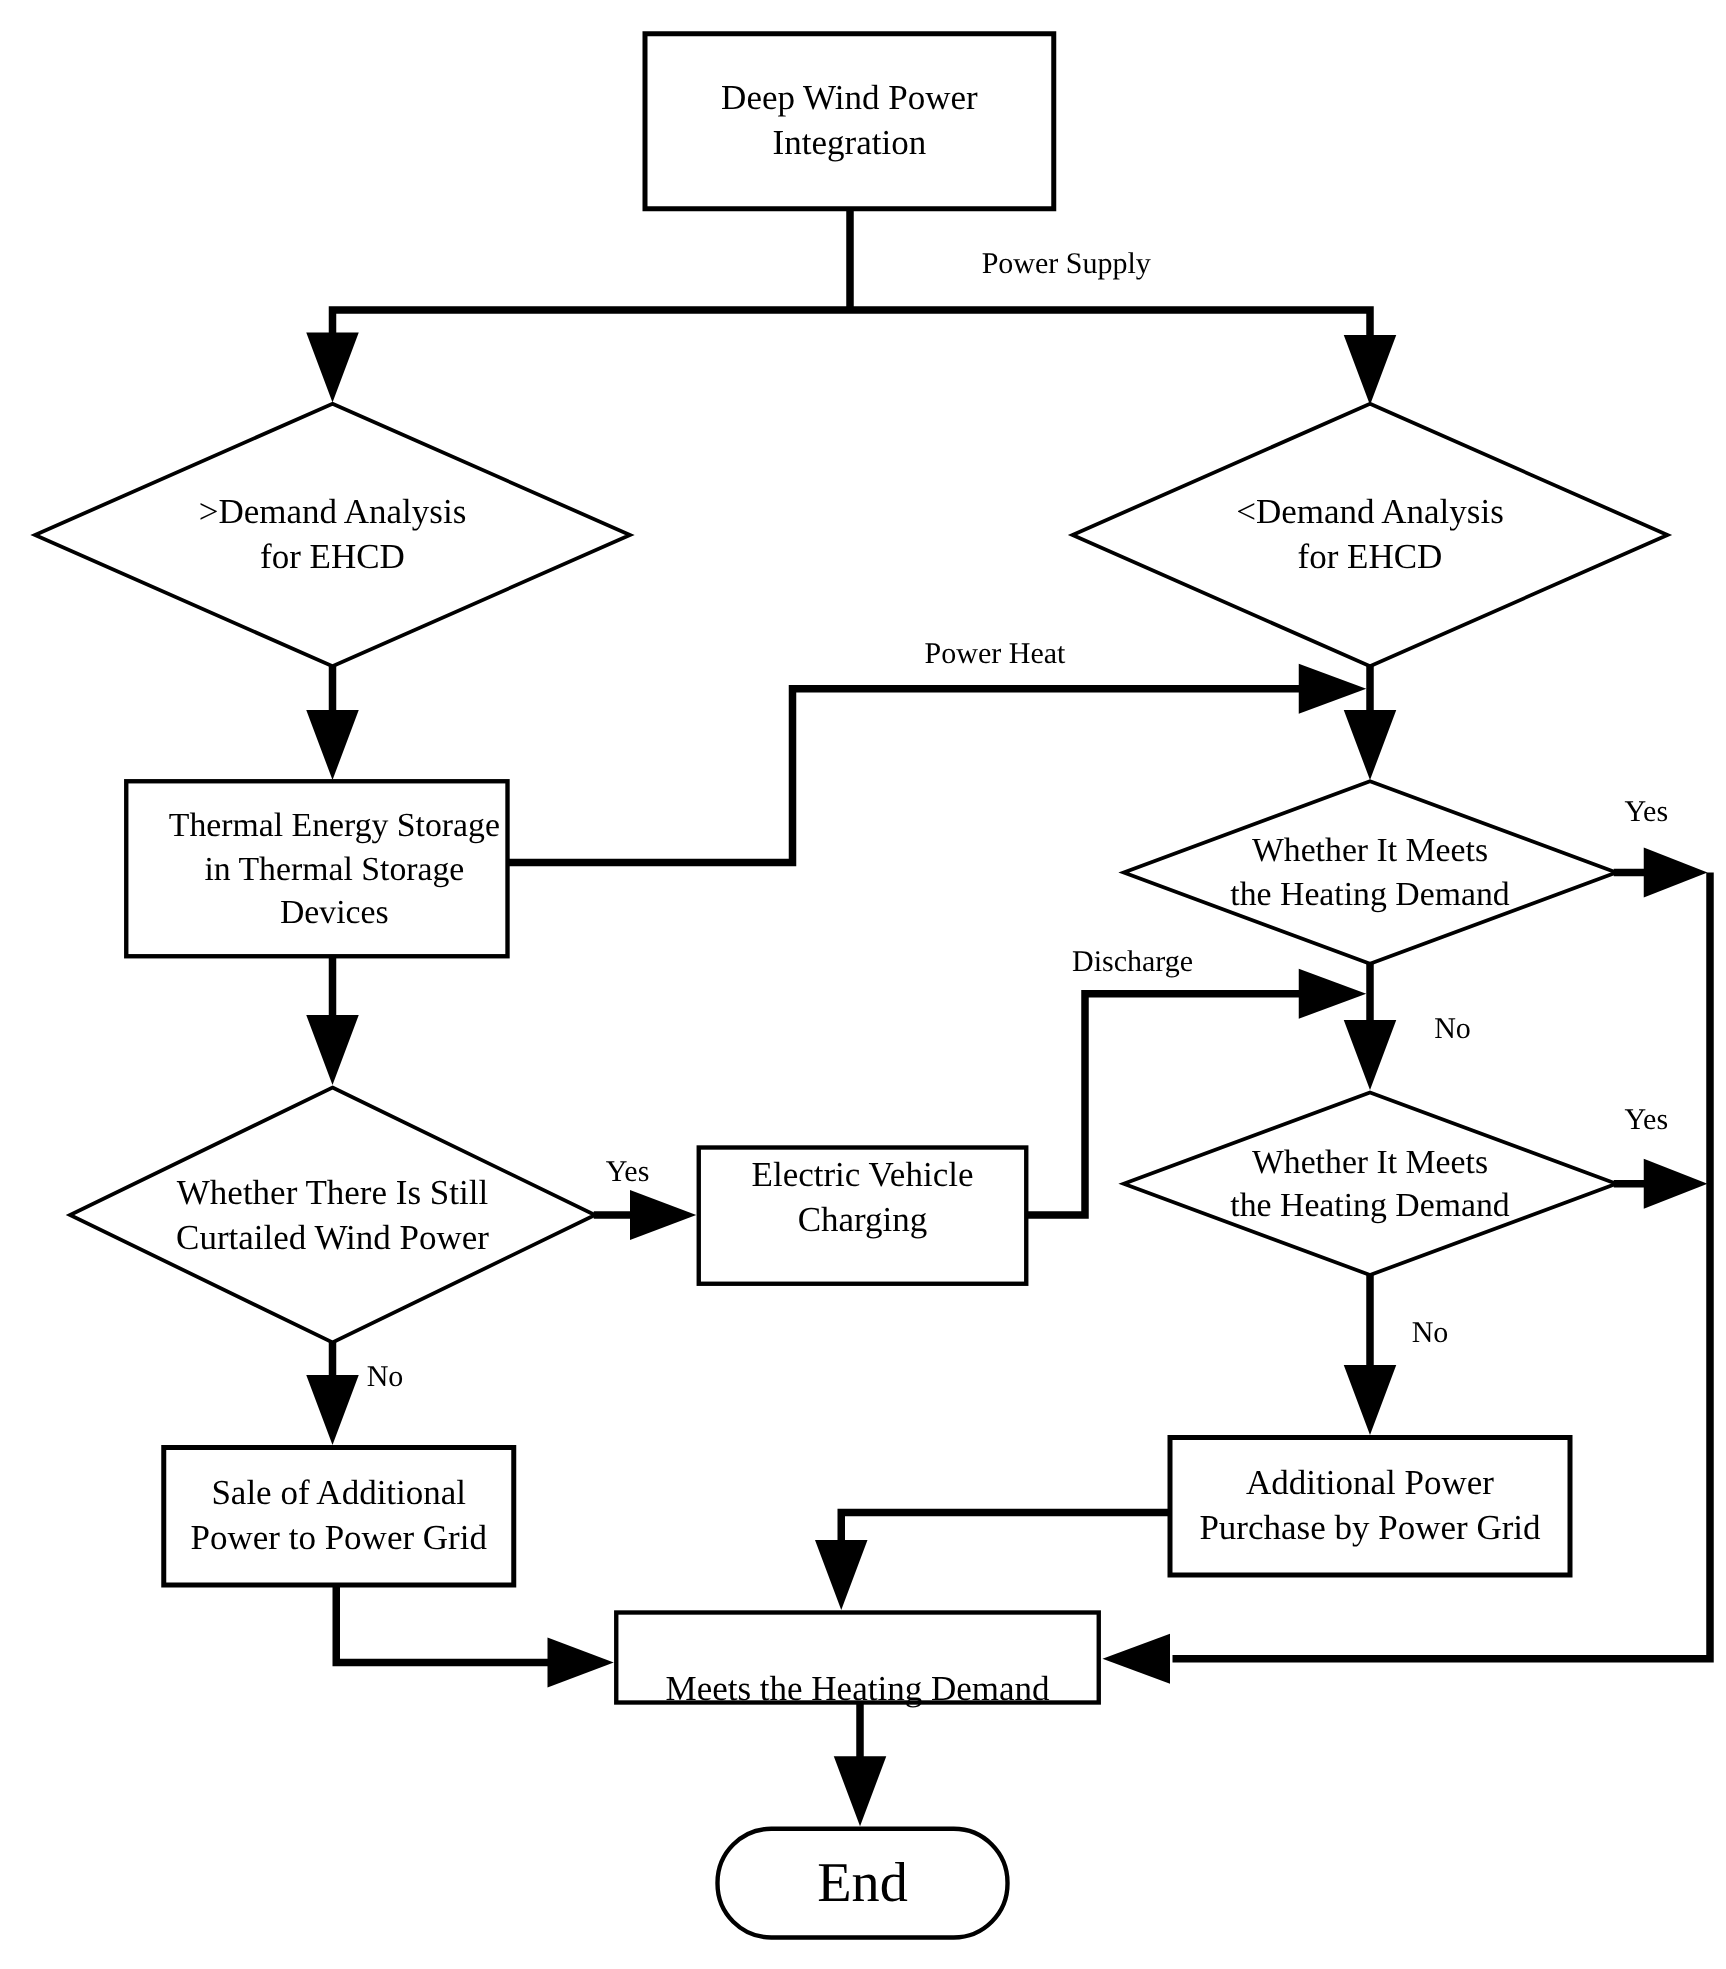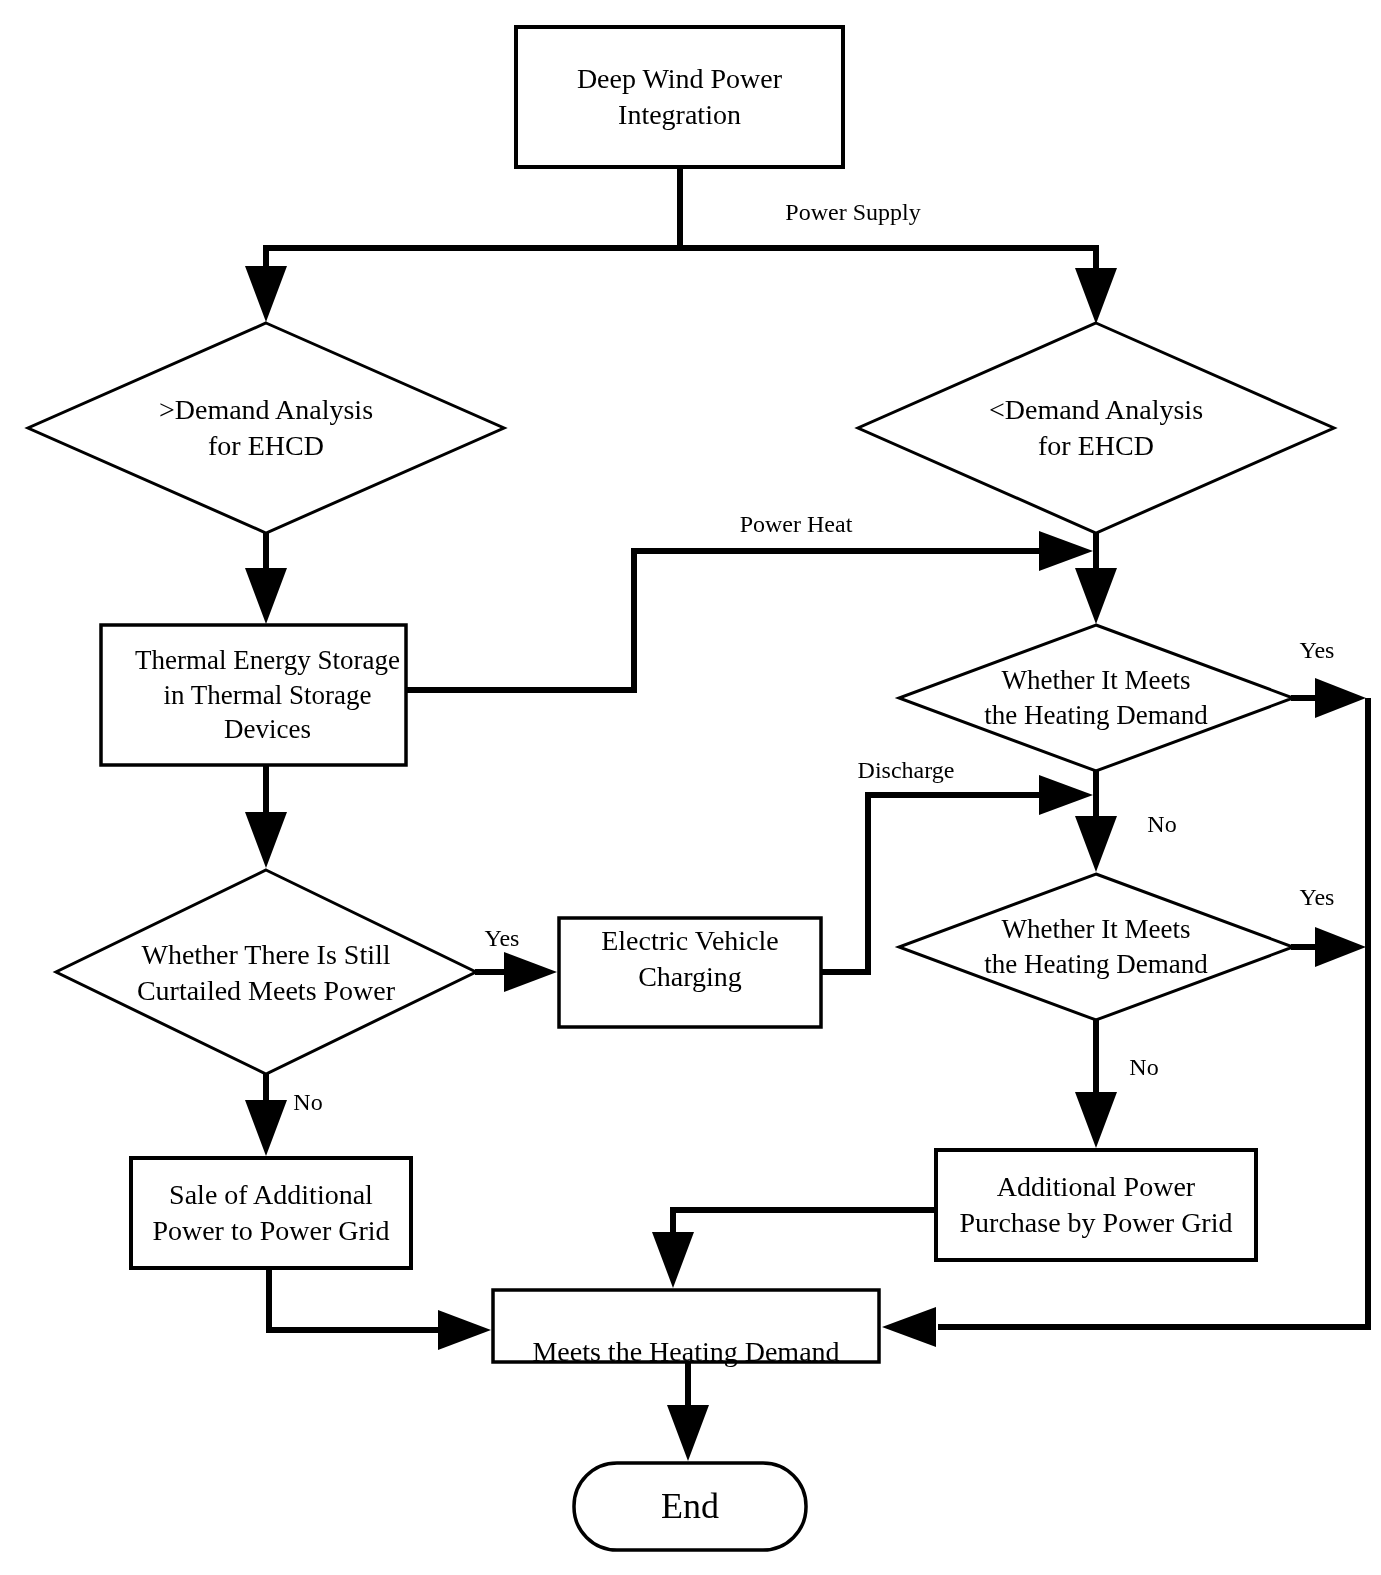--- a/index.html
+++ b/index.html
@@ -5,21 +5,21 @@
   html,body{margin:0;padding:0;background:#ffffff;}
   #canvas{position:relative;width:1381px;height:1575px;background:#ffffff;overflow:hidden;
           font-family:"Liberation Serif", serif;color:#000;margin-left:16px;}
   #wires{position:absolute;left:0;top:0;}
   .node-label{position:absolute;display:flex;align-items:center;justify-content:center;
               text-align:center;white-space:pre-line;line-height:1.28;color:#000;}
   .edge-label{position:absolute;transform:translate(-50%,-50%);font-size:24px;
               white-space:nowrap;color:#000;}
   .fs28{font-size:28px;}
   .fs27{font-size:27px;}
-  .fs48{font-size:36px;}
+  .fs48{font-size:45px;}
 </style>
 </head>
 <body>
 
 <div id="canvas">
 
   <svg id="wires" width="1381" height="1575" viewBox="0 0 1381 1575">
 
     <g stroke="#000" stroke-width="6" fill="none" stroke-linejoin="miter">
       <path d="M664,167 L664,251 M247,248 L1083,248 M250,248 L250,270 M1080,248 L1080,272"></path>
@@ -88,21 +88,21 @@
 in Thermal Storage
 Devices</div>
 
   <div class="node-label fs27" style="left:905px;top:648px;width:350px;height:100px;">Whether It Meets
 the Heating Demand</div>
 
   <div class="node-label fs28" style="left:543px;top:918px;width:262px;height:82px;">Electric Vehicle
 Charging</div>
 
   <div class="node-label fs28" style="left:70px;top:920px;width:360px;height:105px;">Whether There Is Still
-Curtailed Meets Power</div>
+Curtailed Wind Power</div>
 
   <div class="node-label fs27" style="left:905px;top:897px;width:350px;height:100px;">Whether It Meets
 the Heating Demand</div>
 
   <div class="node-label fs28" style="left:920px;top:1150px;width:320px;height:110px;">Additional Power
 Purchase by Power Grid</div>
 
   <div class="node-label fs28" style="left:115px;top:1158px;width:280px;height:110px;">Sale of Additional
 Power to Power Grid</div>
 

